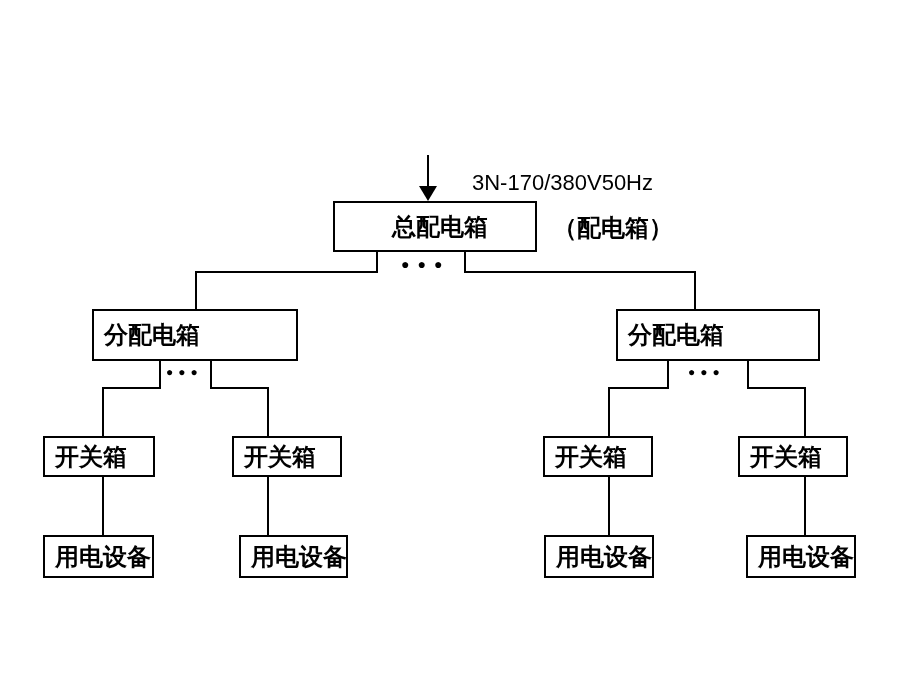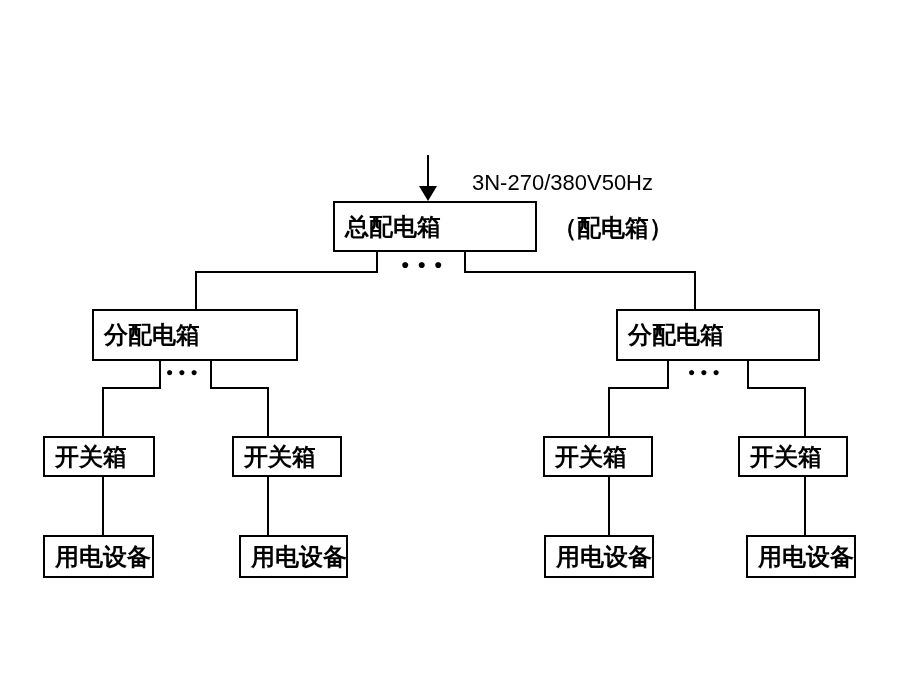--- a/index.html
+++ b/index.html
@@ -35,23 +35,23 @@
 <body>
 
 <div class="canvas">
 
 
   <div>
     <div class="arrow-shaft"></div>
     <div class="arrow-head"></div>
   </div>
 
-  <div class="lbl voltage" style="left:472px; top:170px;">3N-270/380V50Hz</div>
+  <div class="lbl voltage" style="left:472px; top:170px;">3N-170/380V50Hz</div>
 
-  <div class="box" style="left:333px; top:201px; width:204px; height:51px;">
+  <div class="box" style="left:333px; top:201px; width:204px; height:51px;justify-content:center;">
     <span>总配电箱</span>
   </div>
   <div class="lbl note" style="left:553px; top:213px;">（配电箱）</div>
 
   <div class="ln" style="left:376px; top:252px; width:2px; height:21px;"></div>
   <div class="ln" style="left:464px; top:252px; width:2px; height:21px;"></div>
   <div class="ln" style="left:195px; top:271px; width:183px; height:2px;"></div>
   <div class="ln" style="left:464px; top:271px; width:232px; height:2px;"></div>
   <div class="ln" style="left:195px; top:271px; width:2px; height:38px;"></div>
   <div class="ln" style="left:694px; top:271px; width:2px; height:38px;"></div>

